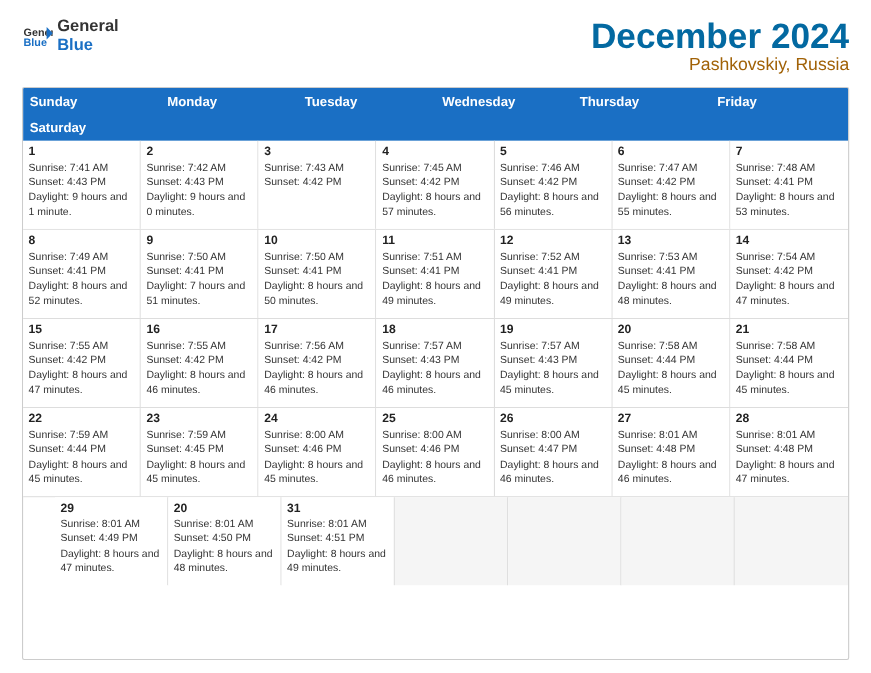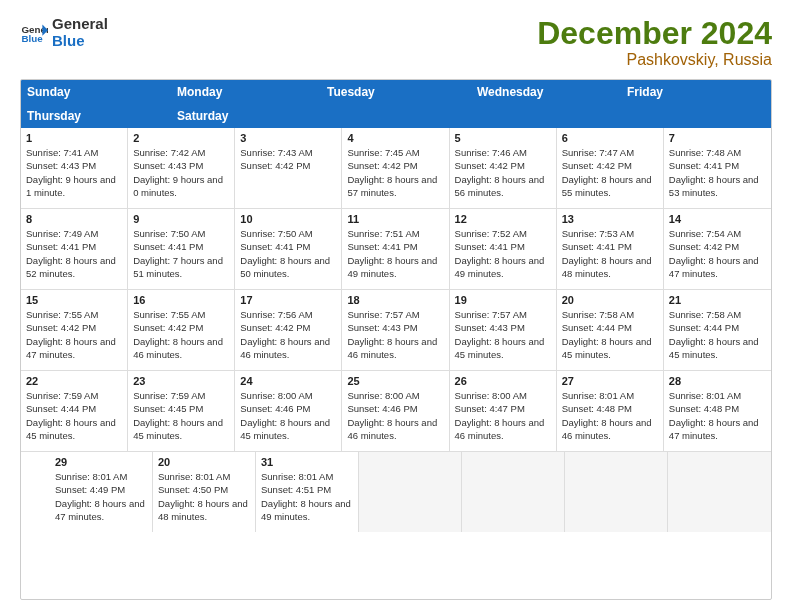--- a/index.html
+++ b/index.html
@@ -31,36 +31,36 @@
     .logo-icon {
       width: 28px;
       height: 28px;
     }
     .title-block {
       text-align: right;
     }
     .main-title {
       font-size: 32px;
       font-weight: bold;
-      color: #4d7c0f;
+      color: #0369a1;
       line-height: 1.1;
     }
     .subtitle {
       font-size: 16px;
       color: #a16207;
     }
     .calendar {
       flex: 1;
       border: 1px solid #ccc;
       border-radius: 2px;
       overflow: hidden;
     }
     .cal-header {
       display: grid;
-      grid-template-columns: repeat(5, 1fr);
+      grid-template-columns: repeat(6, 1fr);
       background: #1a6fc4;
     }
     .cal-header-cell {
       color: #fff;
       font-weight: bold;
       font-size: 12px;
       padding: 5px 6px;
       text-align: left;
     }
     .cal-body {
@@ -122,22 +122,22 @@
       <div class="subtitle">Pashkovskiy, Russia</div>
     </div>
   </div>
 
   <div class="calendar">
     <div class="cal-header">
       <div class="cal-header-cell">Sunday</div>
       <div class="cal-header-cell">Monday</div>
       <div class="cal-header-cell">Tuesday</div>
       <div class="cal-header-cell">Wednesday</div>
+      <div class="cal-header-cell">Thursday</div>
       <div class="cal-header-cell">Friday</div>
-      <div class="cal-header-cell">Thursday</div>
       <div class="cal-header-cell">Saturday</div>
     </div>
     <div class="cal-body">
 
       <div class="cal-row">
         <div class="cal-cell">
           <div class="day-num">1</div>
           <div class="cell-line">Sunrise: 7:41 AM</div>
           <div class="cell-line">Sunset: 4:43 PM</div>
           <div class="cell-line">Daylight: 9 hours and 1 minute.</div>

